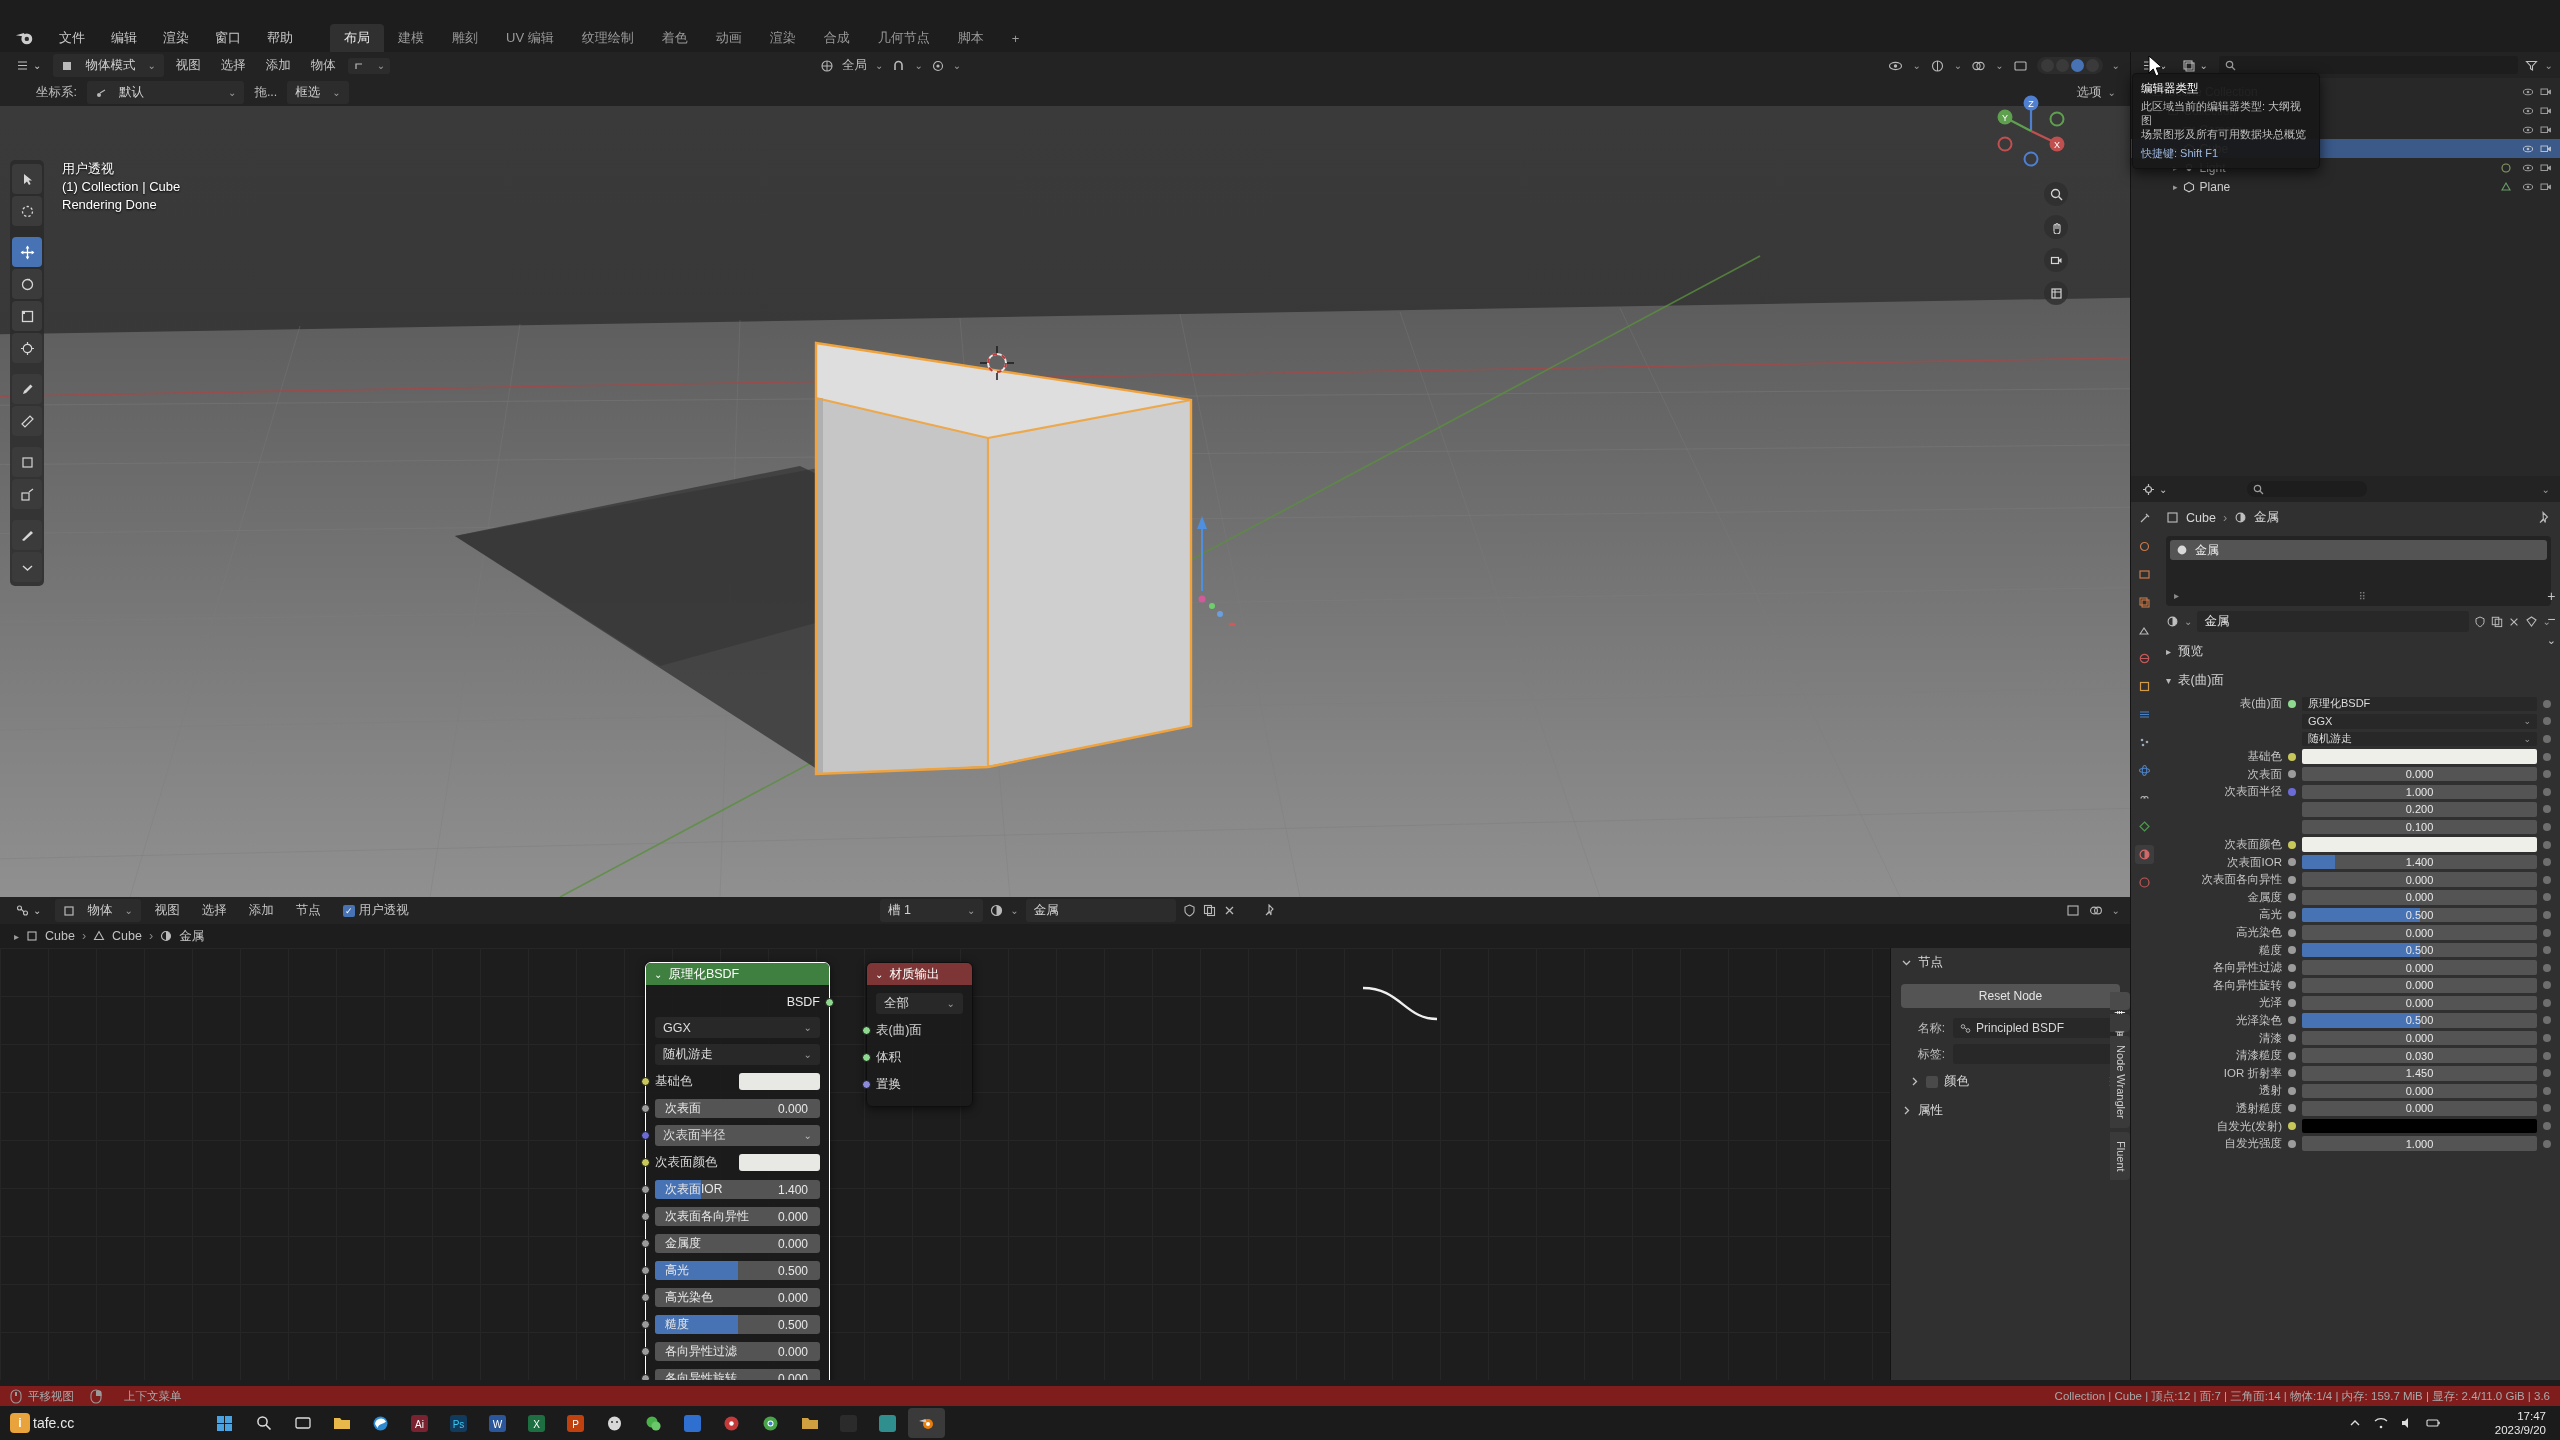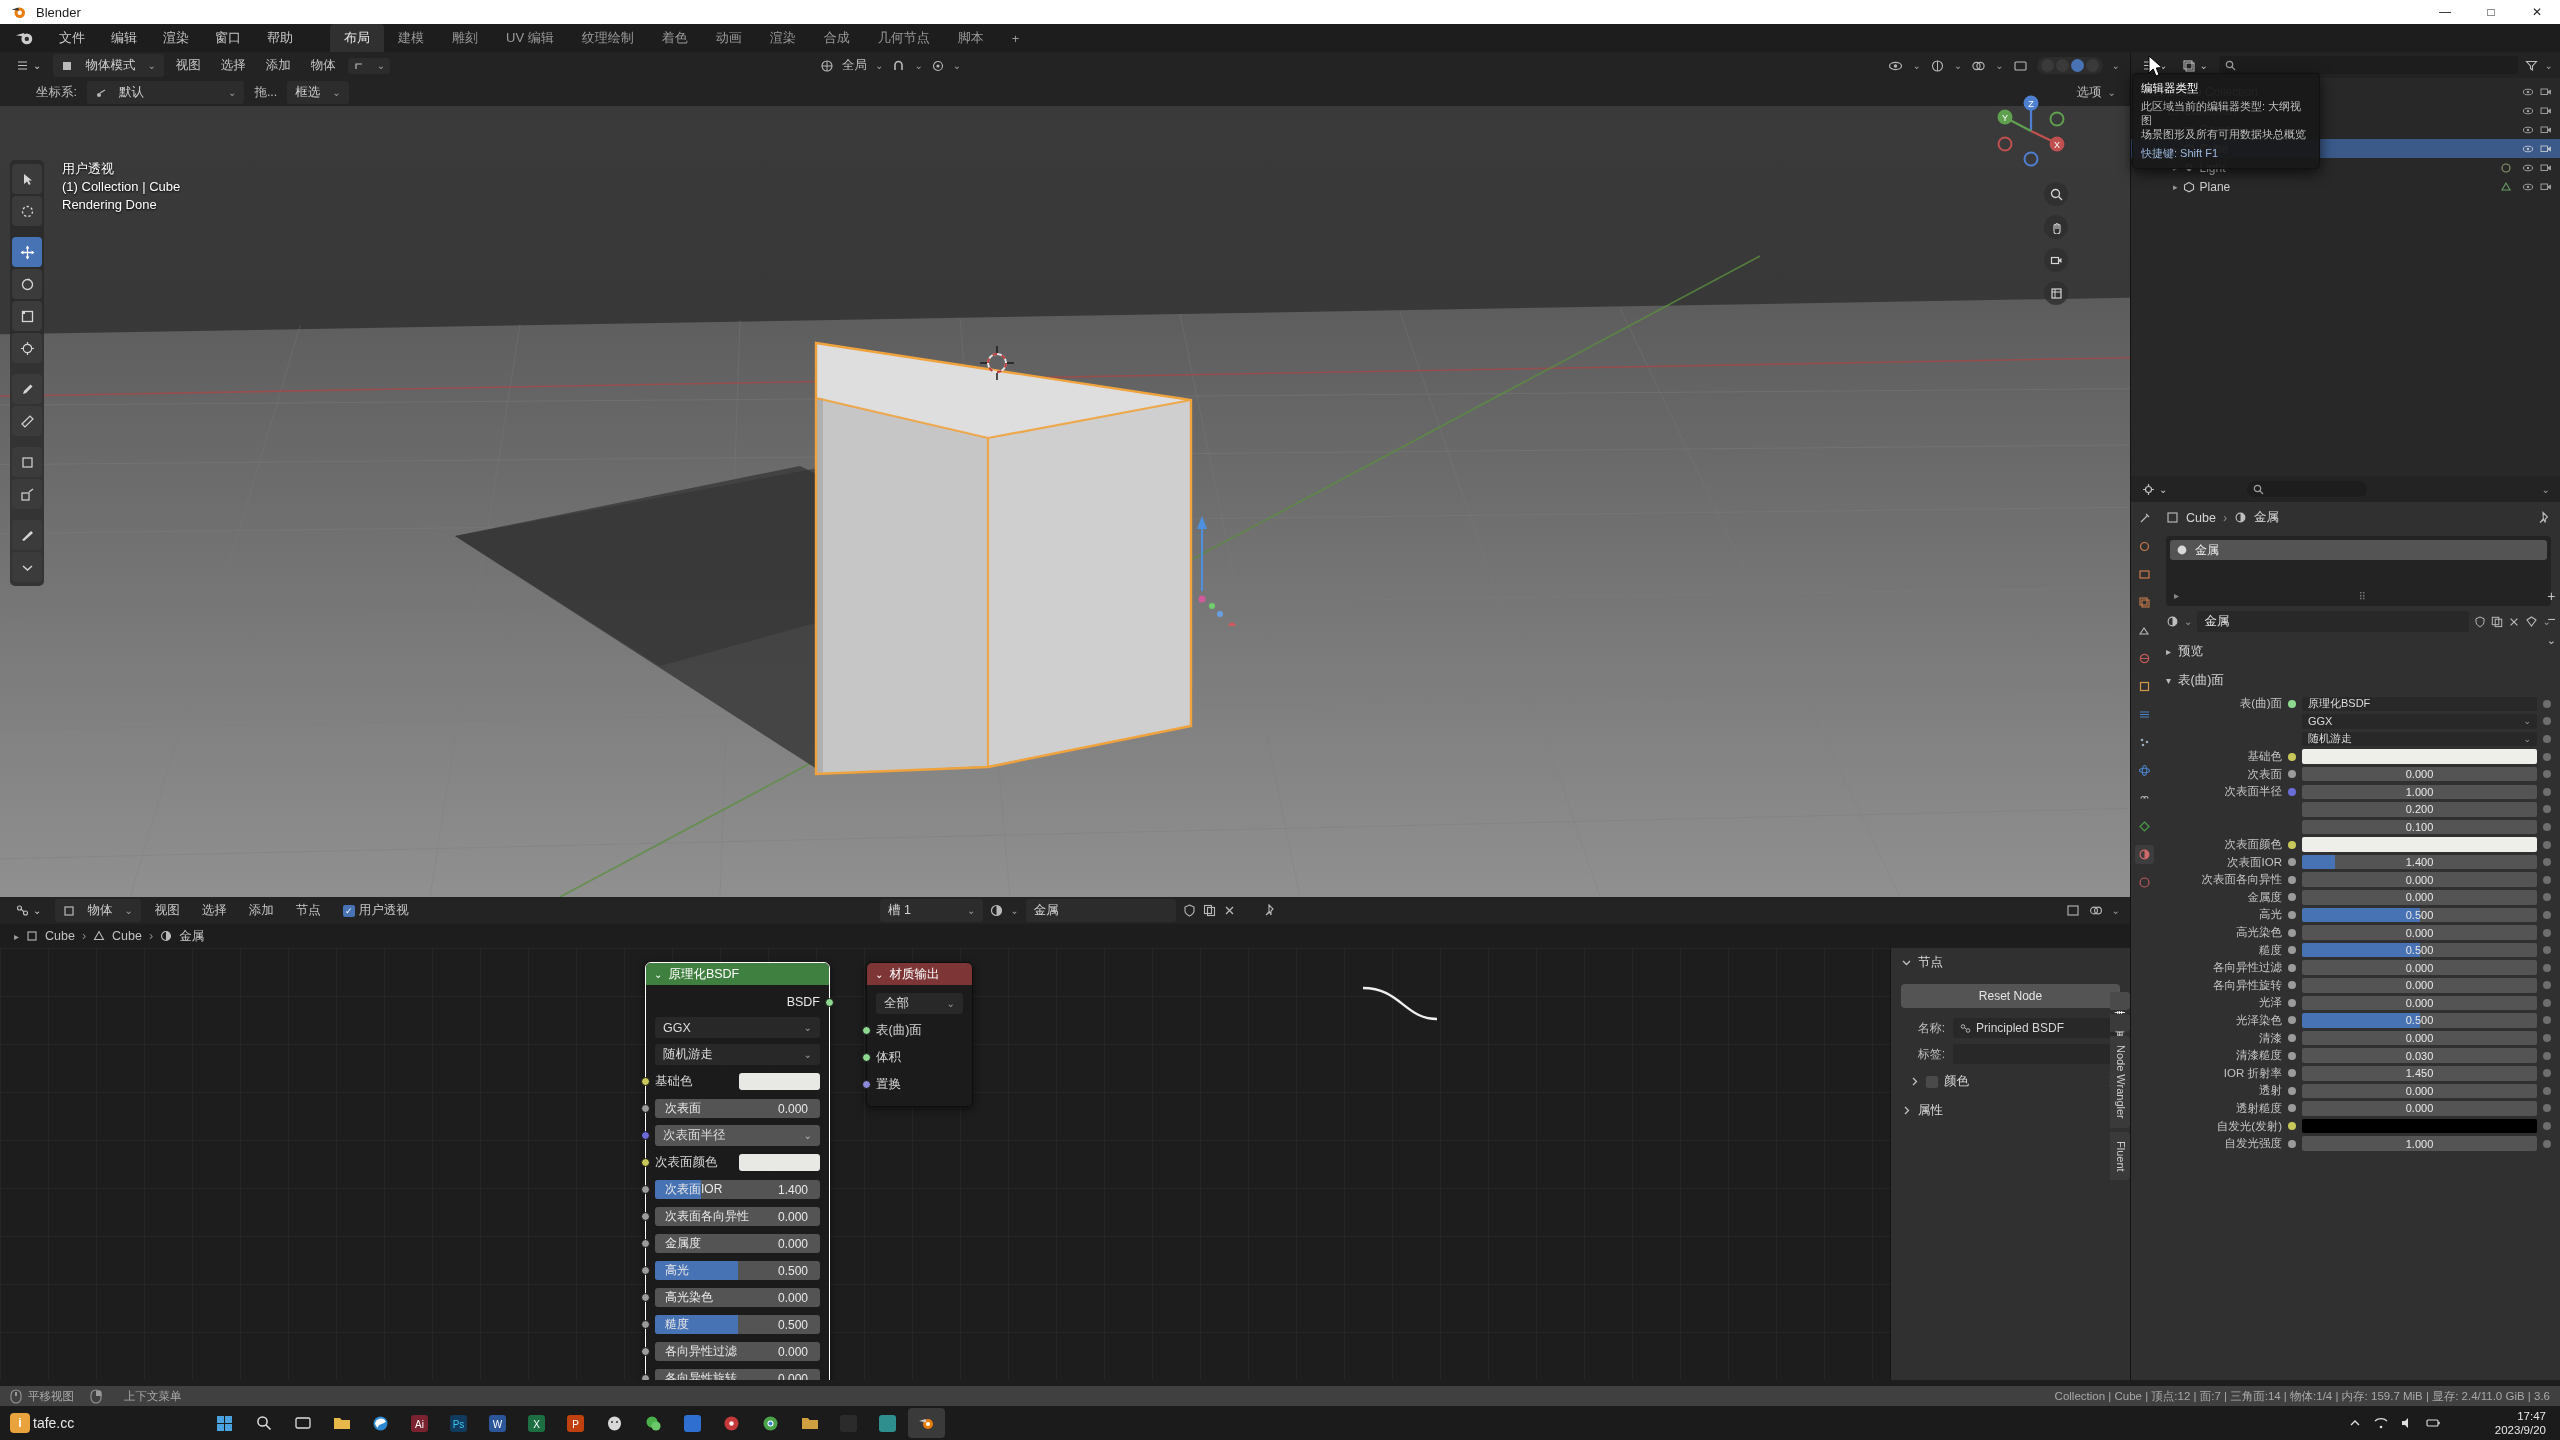--- a/index.html
+++ b/index.html
@@ -154,53 +154,40 @@
   .prow .pdot { width:8px; height:8px; border-radius:50%; background:#9b9b9b; flex:none; }
   .prow .pfield { height:14.5px; border-radius:2px; background:#545454; flex:1; position:relative;
      display:flex; align-items:center; justify-content:center; overflow:hidden; }
   .prow .pfield .pf-fill { position:absolute; left:0; top:0; bottom:0; background:#4772b3; }
   .prow .pfield .pv { position:relative; z-index:2; font-size:11px; color:#e9e9e9; }
   .prow .pdd { height:14.5px; border-radius:2px; background:#282828; flex:1; display:flex;
      align-items:center; justify-content:space-between; padding:0 6px; font-size:11px; color:#dcdcdc; }
   .prow .pend { width:8px; height:8px; border-radius:50%; background:#6e6e6e; flex:none; }
 
   
-  .statusbar { position:absolute; left:0; bottom:34px; width:2560px; height:20px; background:#404040;
+  .statusbar { position:absolute; left:0; bottom:34px; width:2560px; height:20px; background:#7f1d1d;
     display:flex; align-items:center; font-size:11.5px; color:#a8a8a8; }
   .statusbar .sb-left { display:flex; align-items:center; gap:16px; padding-left:10px; }
   .statusbar .sb-right { position:absolute; right:10px; display:flex; gap:14px; }
 
   
   .taskbar { position:absolute; left:0; bottom:0; width:2560px; height:34px; background:#1b1b1be8;
     display:flex; align-items:center; }
   .tb-icons { display:flex; align-items:center; gap:2px; padding-left:6px; }
   .tb-ic { width:37px; height:30px; border-radius:4px; display:flex; align-items:center;
     justify-content:center; }
   .tb-clock { position:absolute; right:14px; text-align:right; font-size:11.5px; color:#e8e8e8;
     line-height:14px; }
   .wm { position:absolute; left:10px; display:flex; align-items:center; gap:3px; }
 </style>
 </head>
 <body>
 
 <div class="app">
 
-  <div class="winbar">
-    <svg class="logo" viewBox="0 0 24 24">
-      <circle cx="13" cy="13" r="7" fill="#e87d0d"></circle>
-        <circle cx="13" cy="13" r="3" fill="#fff"></circle>
-      <path d="M2 9 L11 6 L12 10 Z" fill="#3a3a3a"></path>
-    </svg>
-    <span class="wtitle">Blender</span>
-    <div class="winctl">
-      <div>—</div>
-      <div>□</div>
-      <div class="close">✕</div>
-    </div>
-  </div>
 
   <div class="topbar">
     <svg class="bl-logo" viewBox="0 0 24 22">
       <circle cx="14" cy="12" r="6" fill="#ccc"></circle>
         <circle cx="14" cy="12" r="2.4" fill="#2a2a2a"></circle>
       <path d="M2 8 L11 5.5 L12 9.5 Z" fill="#ccc"></path>
     </svg>
     <div class="menu">
       <span class="mi">文件</span>
       <span class="mi">编辑</span>

